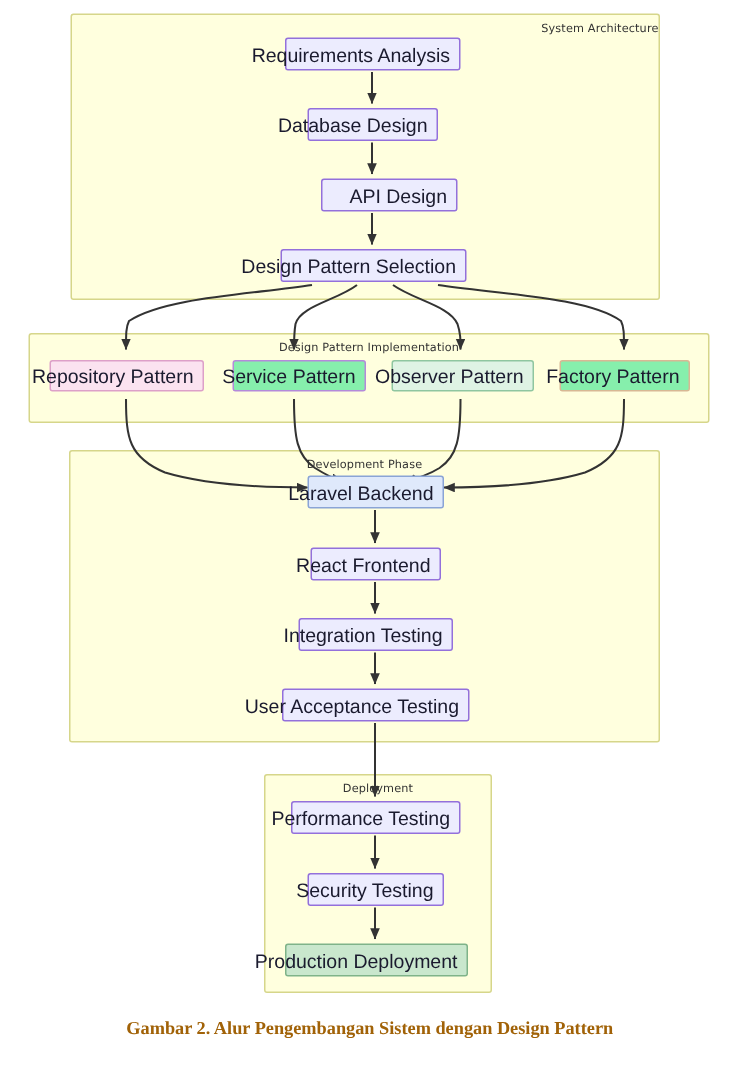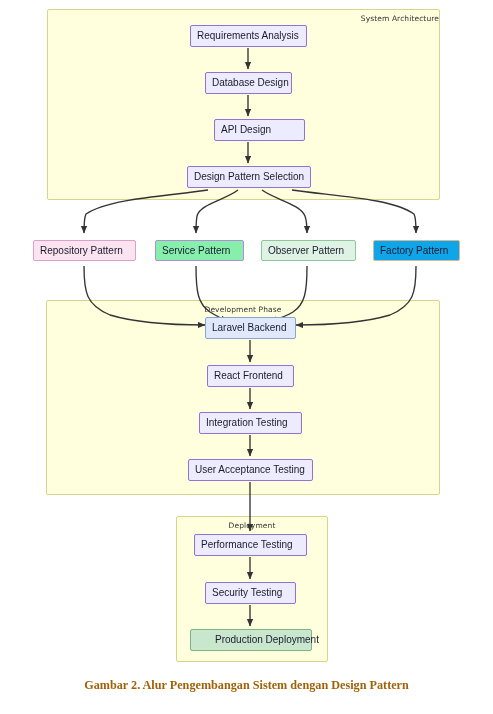--- a/index.html
+++ b/index.html
@@ -32,32 +32,32 @@
     letter-spacing:.1px;
     white-space:nowrap;
   }
 
   .node{
     position:absolute;
     box-sizing:border-box;
     border:1px solid #9370db;
     background:#ececfe;
     border-radius:2px;
-    display:flex;align-items:center;justify-content:flex-start;
-    font-size:10px;
+    display:flex;align-items:center;justify-content:flex-end;
+    font-size:13px;
     color:#1a1a2e;
     white-space:nowrap;
     line-height:1;
     padding:0 6px;
   }
   .node.blue{background:#dfe9fb;border-color:#8aa4d6;}
   .node.pink{background:#fbe3f0;border-color:#dda0c8;}
   .node.lav{background:#86efac;border-color:#b48ada;}
   .node.mint{background:#dff3e4;border-color:#8fc6a0;}
-  .node.peach{background:#0ea5e9;border-color:#d8b894;}
+  .node.peach{background:#86efac;border-color:#d8b894;}
   .node.green{background:#c9e7cd;border-color:#7fb389;padding-left:24px;}
 
   #caption{
     position:absolute;
     left:0;right:0;top:678px;
     text-align:center;
     font-family:"Liberation Serif",serif;
     font-weight:bold;
     font-size:12.2px;
     color:#a16207;
@@ -65,20 +65,23 @@
 </style>
 </head>
 <body>
 
 <div id="diagram">
 
   <div class="panel" style="left:47px;top:9px;width:393px;height:191px;">
     <div class="panel-label" style="top:4px;text-align:right;">System Architecture</div>
   </div>
 
+  <div class="panel" style="left:19px;top:222px;width:454px;height:60px;">
+    <div class="panel-label" style="top:4px;">Design Pattern Implementation</div>
+  </div>
 
   <div class="panel" style="left:46px;top:300px;width:394px;height:195px;">
     <div class="panel-label" style="top:4px;">Development Phase</div>
   </div>
 
   <div class="panel" style="left:176px;top:516px;width:152px;height:146px;">
     <div class="panel-label" style="top:4px;">Deployment</div>
   </div>
 
   <svg class="flow" viewBox="0 0 493 672">

